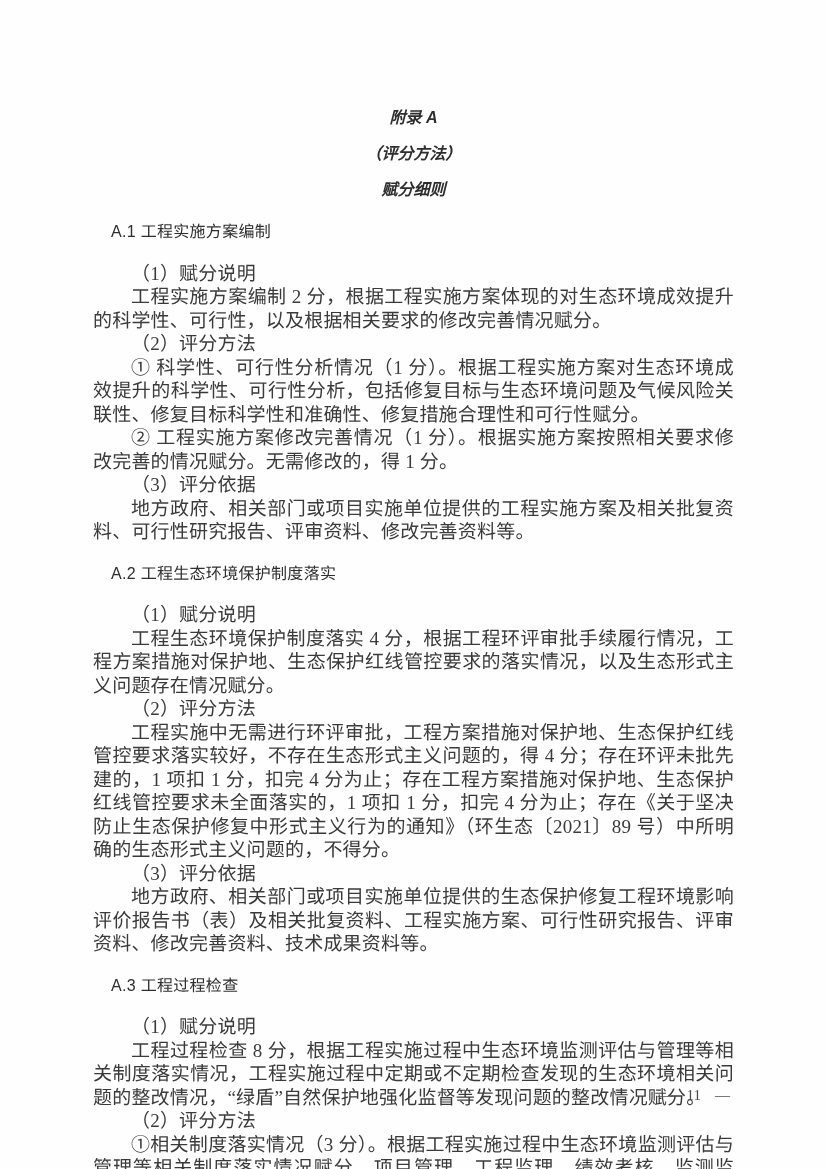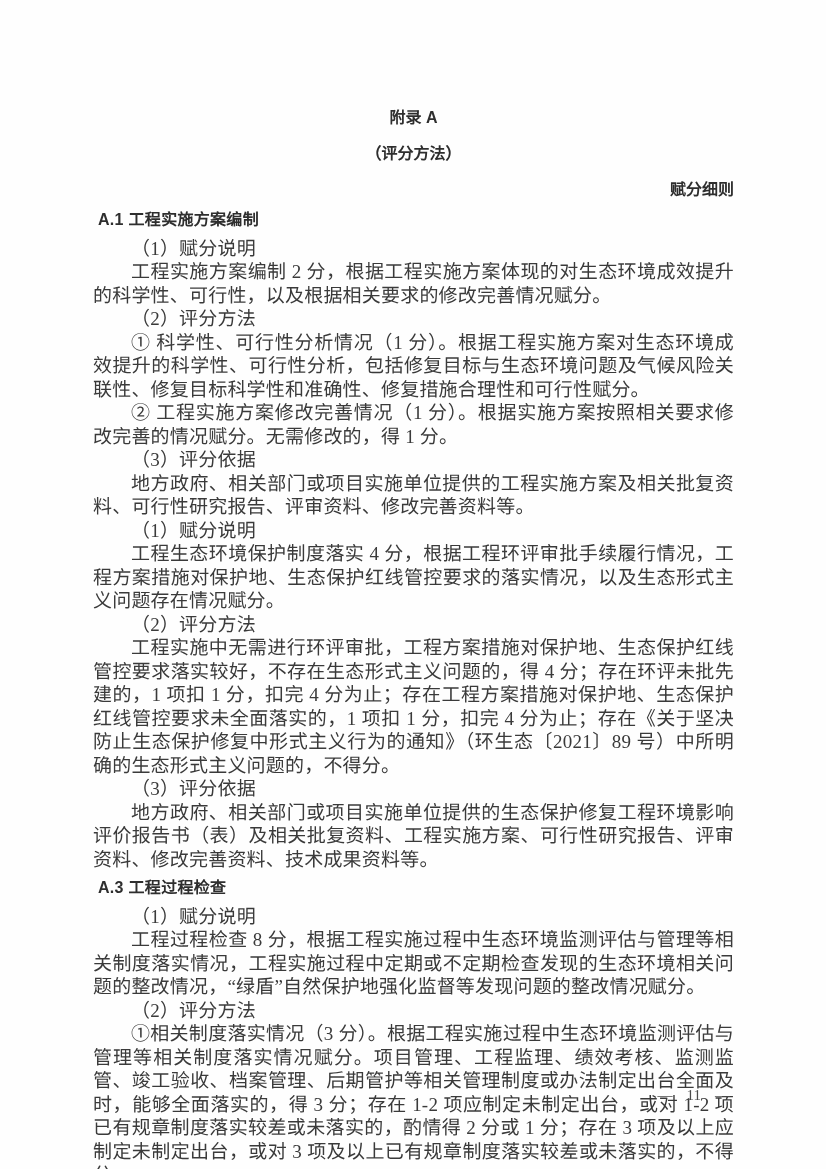--- a/index.html
+++ b/index.html
@@ -21,28 +21,29 @@
     width: 641px;
   }
   .doc-title {
     font-family: "Liberation Sans", "DejaVu Sans", sans-serif;
     font-weight: 700;
     font-size: 16px;
     line-height: 20px;
     text-align: center;
     margin: 0 0 16px 0;
     color: #2e2e2e;
+    font-style: italic;
   }
-  .doc-title.last { margin-bottom: 8px; text-align: right; }
+  .doc-title.last { margin-bottom: 20px; }
   .sec-head {
     font-family: "Liberation Sans", "DejaVu Sans", sans-serif;
-    font-weight: 700;
+    font-weight: 400;
     font-size: 16px;
     line-height: 23.5px;
-    margin: 5px;
+    margin: 18px;
     color: #2e2e2e;
     letter-spacing: 0.3px;
   }
   .para {
     margin: 0;
     font-size: 19px;
     line-height: 23.5px;
     text-indent: 2em;
     text-align: justify;
     letter-spacing: 0.2px;
@@ -75,20 +76,21 @@
       <p class="para">（1）赋分说明</p>
       <p class="para">工程实施方案编制 2 分，根据工程实施方案体现的对生态环境成效提升的科学性、可行性，以及根据相关要求的修改完善情况赋分。</p>
       <p class="para">（2）评分方法</p>
       <p class="para">① 科学性、可行性分析情况（1 分）。根据工程实施方案对生态环境成效提升的科学性、可行性分析，包括修复目标与生态环境问题及气候风险关联性、修复目标科学性和准确性、修复措施合理性和可行性赋分。</p>
       <p class="para">② 工程实施方案修改完善情况（1 分）。根据实施方案按照相关要求修改完善的情况赋分。无需修改的，得 1 分。</p>
       <p class="para">（3）评分依据</p>
       <p class="para">地方政府、相关部门或项目实施单位提供的工程实施方案及相关批复资料、可行性研究报告、评审资料、修改完善资料等。</p>
     </section>
 
     <section>
+      <h2 class="sec-head">A.2 工程生态环境保护制度落实</h2>
       <p class="para">（1）赋分说明</p>
       <p class="para">工程生态环境保护制度落实 4 分，根据工程环评审批手续履行情况，工程方案措施对保护地、生态保护红线管控要求的落实情况，以及生态形式主义问题存在情况赋分。</p>
       <p class="para">（2）评分方法</p>
       <p class="para">工程实施中无需进行环评审批，工程方案措施对保护地、生态保护红线管控要求落实较好，不存在生态形式主义问题的，得 4 分；存在环评未批先建的，1 项扣 1 分，扣完 4 分为止；存在工程方案措施对保护地、生态保护红线管控要求未全面落实的，1 项扣 1 分，扣完 4 分为止；存在《关于坚决防止生态保护修复中形式主义行为的通知》（环生态〔2021〕89 号）中所明确的生态形式主义问题的，不得分。</p>
       <p class="para">（3）评分依据</p>
       <p class="para">地方政府、相关部门或项目实施单位提供的生态保护修复工程环境影响评价报告书（表）及相关批复资料、工程实施方案、可行性研究报告、评审资料、修改完善资料、技术成果资料等。</p>
     </section>
 
     <section>
       <h2 class="sec-head">A.3 工程过程检查</h2>

